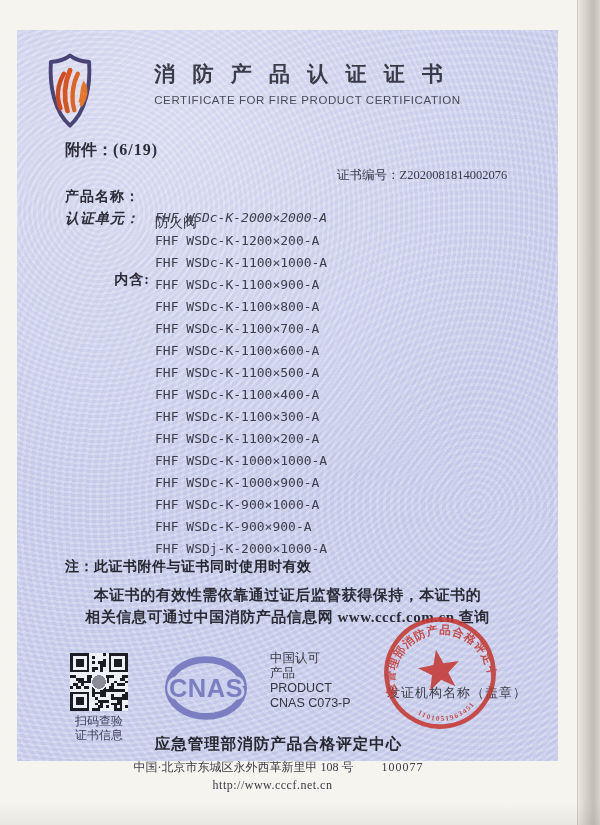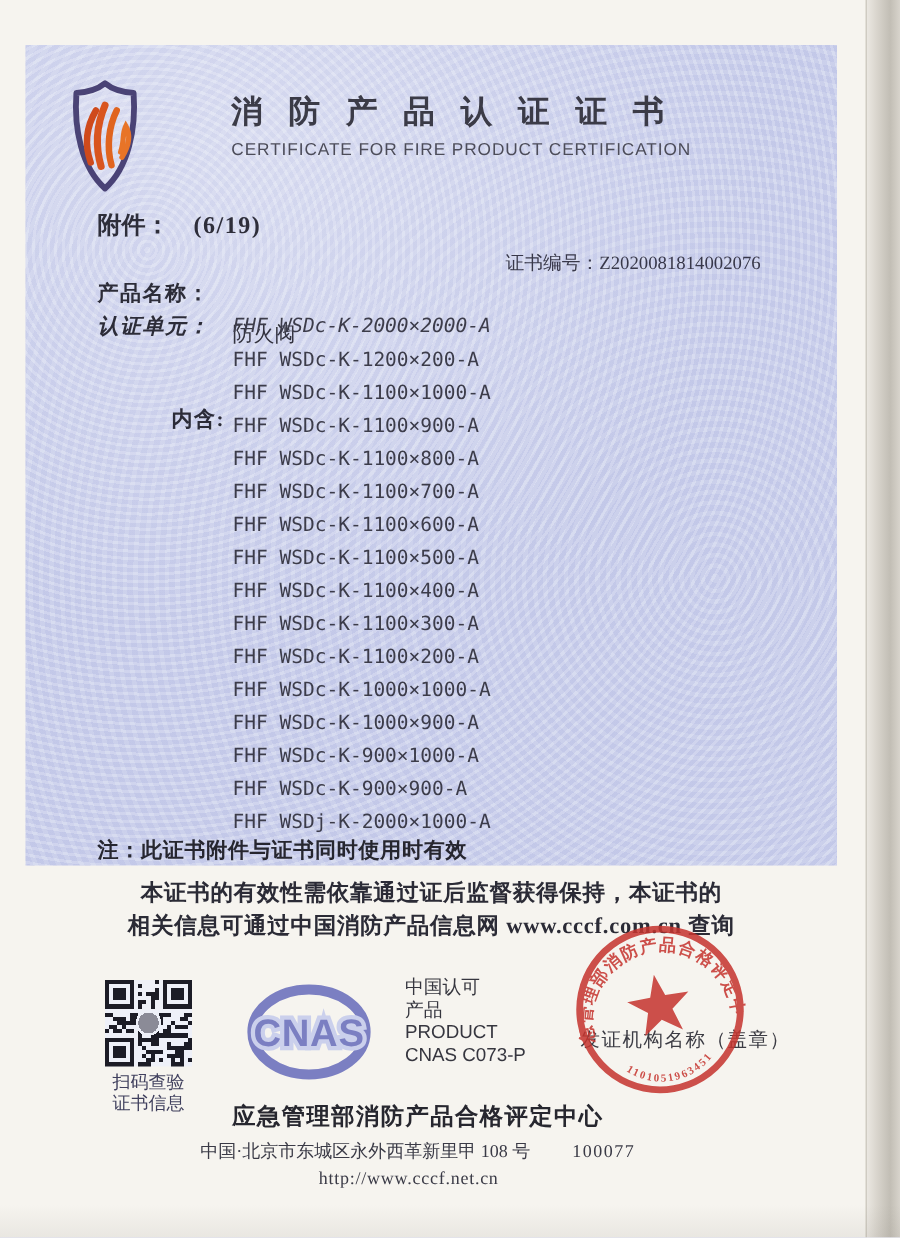--- a/index.html
+++ b/index.html
@@ -15,39 +15,39 @@
     position:absolute;right:0;top:0;width:22px;height:825px;
     background:linear-gradient(to right,#eae7e1 0%,#d9d5cd 30%,#c2beb5 70%,#d8d4cc 100%);
     border-left:1px solid #cfcbc2;
   }
   .page-bottom-shade{
     position:absolute;left:0;bottom:0;width:600px;height:22px;
     background:linear-gradient(to bottom,rgba(0,0,0,0) 0%,rgba(120,115,105,0.10) 100%);
   }
   
   .cert{
-    position:absolute;left:17px;top:30px;width:541px;height:547px;
+    position:absolute;left:17px;top:30px;width:541px;height:731px;
     background-color:#cbd0ec;
     background-image:
       radial-gradient(circle at 28% 12%,rgba(255,255,255,0.30),rgba(255,255,255,0) 55%),
       repeating-radial-gradient(circle at 15% 25%,rgba(255,255,255,0.14) 0 2px,rgba(168,174,219,0.14) 2px 5px),
       repeating-radial-gradient(circle at 85% 65%,rgba(255,255,255,0.12) 0 3px,rgba(176,182,224,0.12) 3px 7px);
   }
   .abs{position:absolute;}
   .title{
     left:0;right:0;top:30px;text-align:center;padding-left:28px;
     font-size:21px;letter-spacing:6px;color:#3b3b47;font-weight:600;
   }
   .subtitle{
     left:16px;right:0;top:64px;text-align:center;padding-left:24px;
     font-family:"Liberation Sans","DejaVu Sans",sans-serif;
     font-size:11.5px;letter-spacing:0.6px;color:#4c4c59;font-weight:500;
   }
   .attach{left:48px;top:110px;font-size:16px;font-weight:700;color:#2e2e3a;}
-  .attach .val{margin-left:16px;letter-spacing:1px;}
+  .attach .val{letter-spacing:1px;}
   .certno{left:320px;top:137px;font-size:12.5px;color:#38384a;}
   .lbl{font-weight:700;color:#2c2c38;font-size:14px;letter-spacing:1px;}
   .mono{
     font-family:"DejaVu Sans Mono","Liberation Mono",monospace;
     font-size:13px;color:#3c3c4a;
   }
   .row-name{left:48px;top:157px;}
   .row-name .v{position:absolute;left:90px;top:0;font-size:14px;color:#33333f;white-space:nowrap;margin-top:27px;}
   .row-unit{left:48px;top:179px;font-style:italic;}
   .row-unit .v{position:absolute;left:90px;top:1px;white-space:nowrap;}

